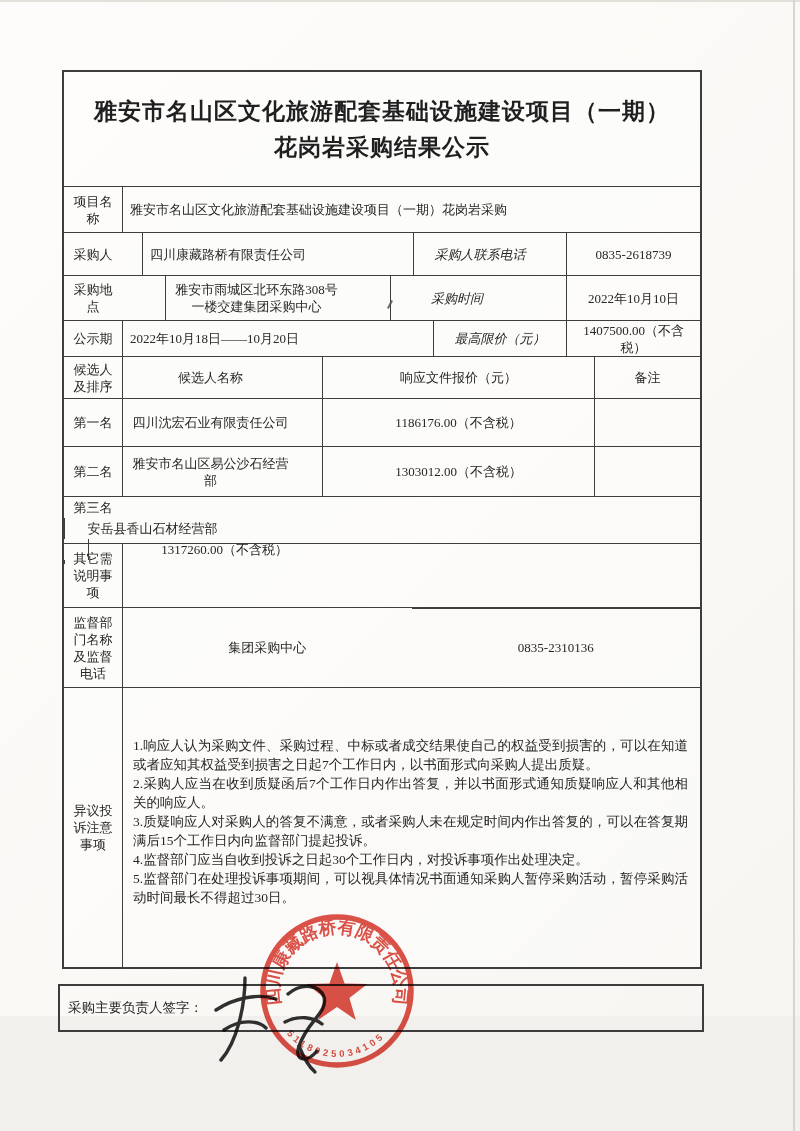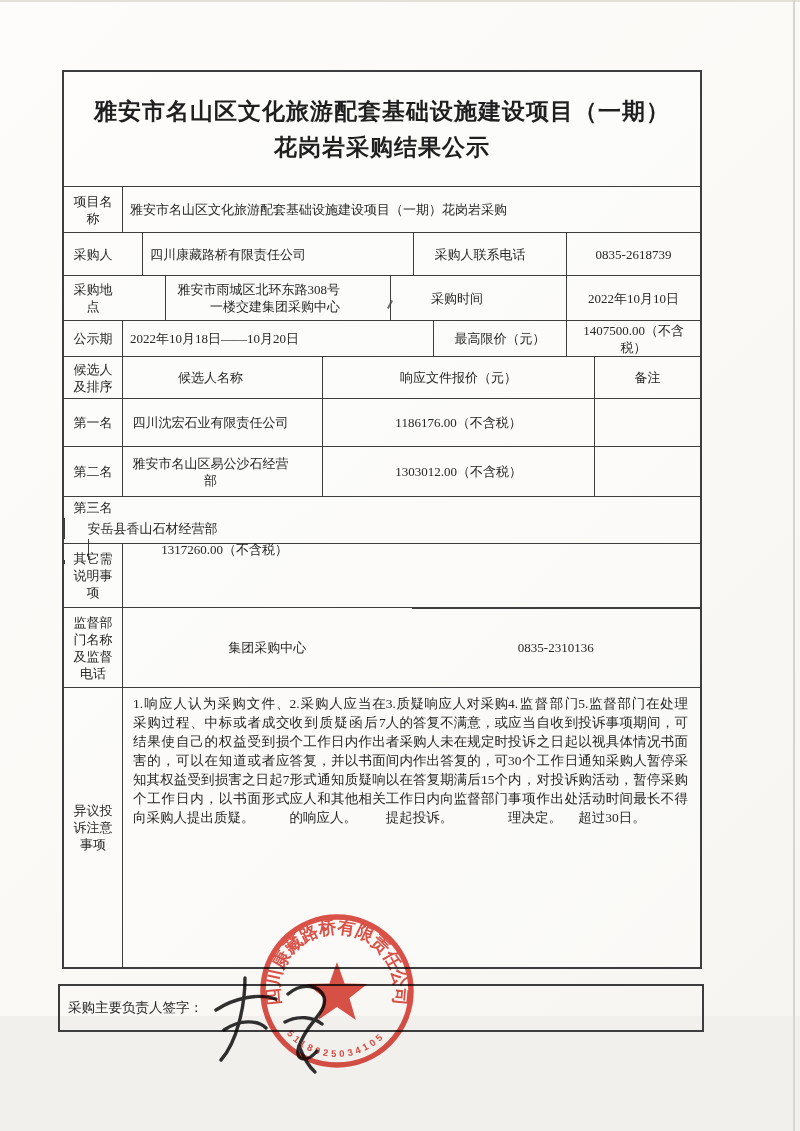--- a/index.html
+++ b/index.html
@@ -25,22 +25,22 @@
     box-sizing:border-box;
   }
   .t-row{display:flex;border-top:1.5px solid #3e3e3e;box-sizing:border-box;}
   .t-row.first{border-top:none;}
   .cell{
     box-sizing:border-box;border-left:1.5px solid #3e3e3e;
     display:flex;align-items:center;font-size:13px;line-height:17px;
   }
   .cell.nb{border-left:none;}
   .c-label{width:58px;justify-content:center;text-align:center;padding:2px 4px;word-break:break-all;}
-  .c-val{flex:1;padding:2px 7px;text-align:right;}
-  .c-field{width:133px;justify-content:center;padding:2px 4px;}
+  .c-val{flex:1;padding:2px 7px;text-align:center;}
+  .c-field{width:133px;justify-content:center;padding:2px 4px;font-style:italic;}
   .c-val2{width:134px;justify-content:center;text-align:center;padding:2px 5px;}
   .c-rank{width:58px;justify-content:center;text-align:center;padding:2px 4px;word-break:break-all;}
   .c-name{width:176px;justify-content:center;text-align:center;padding:2px 5px;}
   .c-price{width:272px;justify-content:center;text-align:center;padding:2px 6px;margin-left:24px;}
   .c-remark{flex:1;}
 
   .r-title{height:114px;flex-direction:column;justify-content:center;align-items:center;}
   .title-line{
     font-family:"Liberation Sans","DejaVu Sans",sans-serif;
     font-weight:bold;font-size:23px;line-height:36px;letter-spacing:1px;text-align:center;color:#1f1f1f;
@@ -48,21 +48,21 @@
   .r-a{height:46px;} .r-b{height:43px;gap:20px;} .r-c{height:45px;gap:43px;} .r-d{height:36px;}
   .r-e{height:42px;} .r-f{height:48px;} .r-g{height:50px;} .r-h{height:47px;flex-direction:column;}
   .r-i{height:64px;} .r-j{height:80px;} .r-k{height:280px;}
 
   .sup-right{flex:1;display:flex;flex-direction:row;border-left:1.5px solid #3e3e3e;box-sizing:border-box;}
   .sup-sub{flex:1;display:flex;align-items:center;justify-content:center;font-size:13px;box-sizing:border-box;}
   .sup-sub.second{border-top:1.5px solid #3e3e3e;}
 
   .obj-content{
     flex:1;border-left:1.5px solid #3e3e3e;box-sizing:border-box;
-    display:flex;justify-content:center;
+    display:flex;flex-direction:column;justify-content:center;
     padding:6px 12px 18px 10px;font-size:13.5px;line-height:19px;
   }
   .obj-item{text-align:justify;}
 
   
   .sig-row{
     position:absolute;left:58px;top:984px;width:646px;height:48px;
     border:2px solid #3d3d3d;box-sizing:border-box;
     display:flex;align-items:center;padding-left:8px;font-size:13.5px;
     background:transparent;

